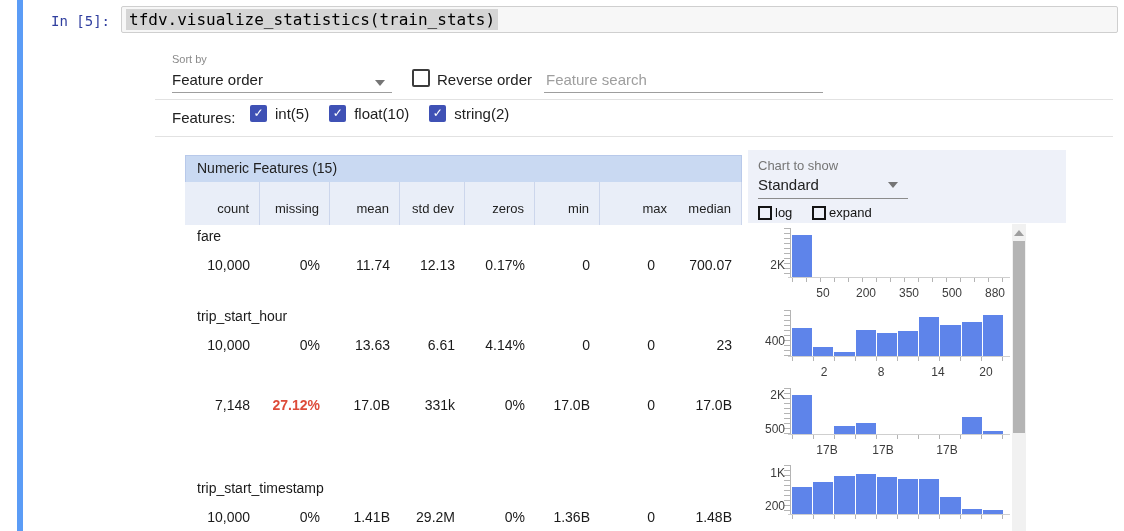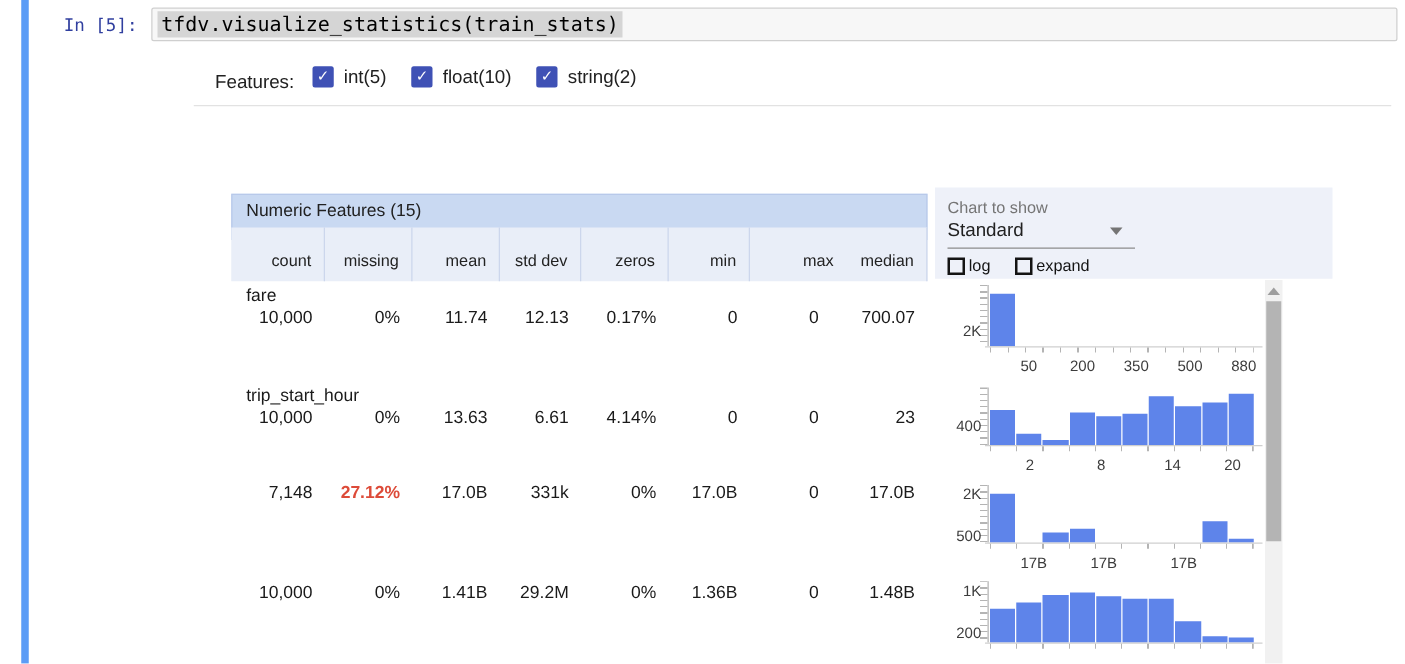--- a/index.html
+++ b/index.html
@@ -41,21 +41,21 @@
   .table-title{position:absolute;left:185px;top:155px;width:557px;height:37px;box-sizing:border-box;
                background:var(--header_blue);border:1px solid #b8c9ea;font-size:14px;line-height:25px;padding-left:11px;}
   .col-header{position:absolute;left:185px;top:182px;width:557px;height:43px;box-sizing:border-box;
               background:var(--subheader_blue);display:flex;}
   .hcell{display:flex;align-items:flex-end;justify-content:flex-end;box-sizing:border-box;
          padding:0 10px 9px 0;font-size:13px;color:#222;border-right:1px solid #ccd6ec;}
   .hcell.last{border-right:none;}
   #rows{position:absolute;left:185px;top:225px;width:557px;}
   .frow{position:relative;height:80px;}
   .fname{padding:2px 0 0 12px;font-size:14px;line-height:18px;color:#1a1a1a;}
-  .fstats{display:flex;margin-top:0;justify-content:space-between;}
+  .fstats{display:flex;margin-top:12px;justify-content:space-between;}
   .scell{box-sizing:border-box;text-align:right;padding-right:10px;font-size:14px;color:#1a1a1a;}
   .scell.alert{color:var(--alert_red);font-weight:bold;}
 
   
   .chart-panel{position:absolute;left:748px;top:150px;width:278px;height:73px;background:var(--panel_blue);padding-left:40px;}
   .cp-label{position:absolute;left:10px;top:8px;font-size:13px;color:#757575;}
   .cp-value{position:absolute;left:10px;top:26px;font-size:15px;color:#212121;}
   .cp-arrow{left:140px;top:32px;}
   .cp-underline{position:absolute;left:10px;top:48px;width:150px;height:1px;background:#8c8c8c;}
   .mini-cb{position:absolute;top:56px;width:10px;height:10px;border:2px solid #141414;background:transparent;}
@@ -85,20 +85,30 @@
 
 <div class="screen">
 
   <div class="cell-bar"></div>
   <div class="prompt">In [5]:</div>
   <div class="code-box">
     <span class="code">tfdv.visualize_statistics(train_stats)</span>
   </div>
 
   <div class="controls">
+    <div class="sort-row">
+      <div class="sort-label">Sort by</div>
+      <div class="sort-value">Feature order</div>
+      <div class="sort-underline"></div>
+      <div class="dd-arrow sort-arrow"></div>
+      <div class="cb-outline reverse-cb"></div>
+      <div class="reverse-label">Reverse order</div>
+      <div class="search-placeholder" title="Feature search">Feature search</div>
+      <div class="search-underline"></div>
+    </div>
     <div class="features-row">
       <span class="features-label">Features:</span>
       <span id="type-filters">
           <span class="tf-item">
             <span class="cb-checked">✓</span>
             <span class="tf-label">int(5)</span>
           </span>
           <span class="tf-item">
             <span class="cb-checked">✓</span>
             <span class="tf-label">float(10)</span>
@@ -155,20 +165,21 @@
           <div class="scell alert" style="width: 70px;">27.12%</div>
           <div class="scell" style="width: 70px;">17.0B</div>
           <div class="scell" style="width: 65px;">331k</div>
           <div class="scell" style="width: 70px;">0%</div>
           <div class="scell" style="width: 65px;">17.0B</div>
           <div class="scell" style="width: 65px;">0</div>
           <div class="scell" style="width: 77px;">17.0B</div>
         </div>
       </div>
       <div class="frow">
+        <div class="fname">trip_start_timestamp</div>
         <div class="fstats">
           <div class="scell" style="width: 75px;">10,000</div>
           <div class="scell" style="width: 70px;">0%</div>
           <div class="scell" style="width: 70px;">1.41B</div>
           <div class="scell" style="width: 65px;">29.2M</div>
           <div class="scell" style="width: 70px;">0%</div>
           <div class="scell" style="width: 65px;">1.36B</div>
           <div class="scell" style="width: 65px;">0</div>
           <div class="scell" style="width: 77px;">1.48B</div>
         </div>

